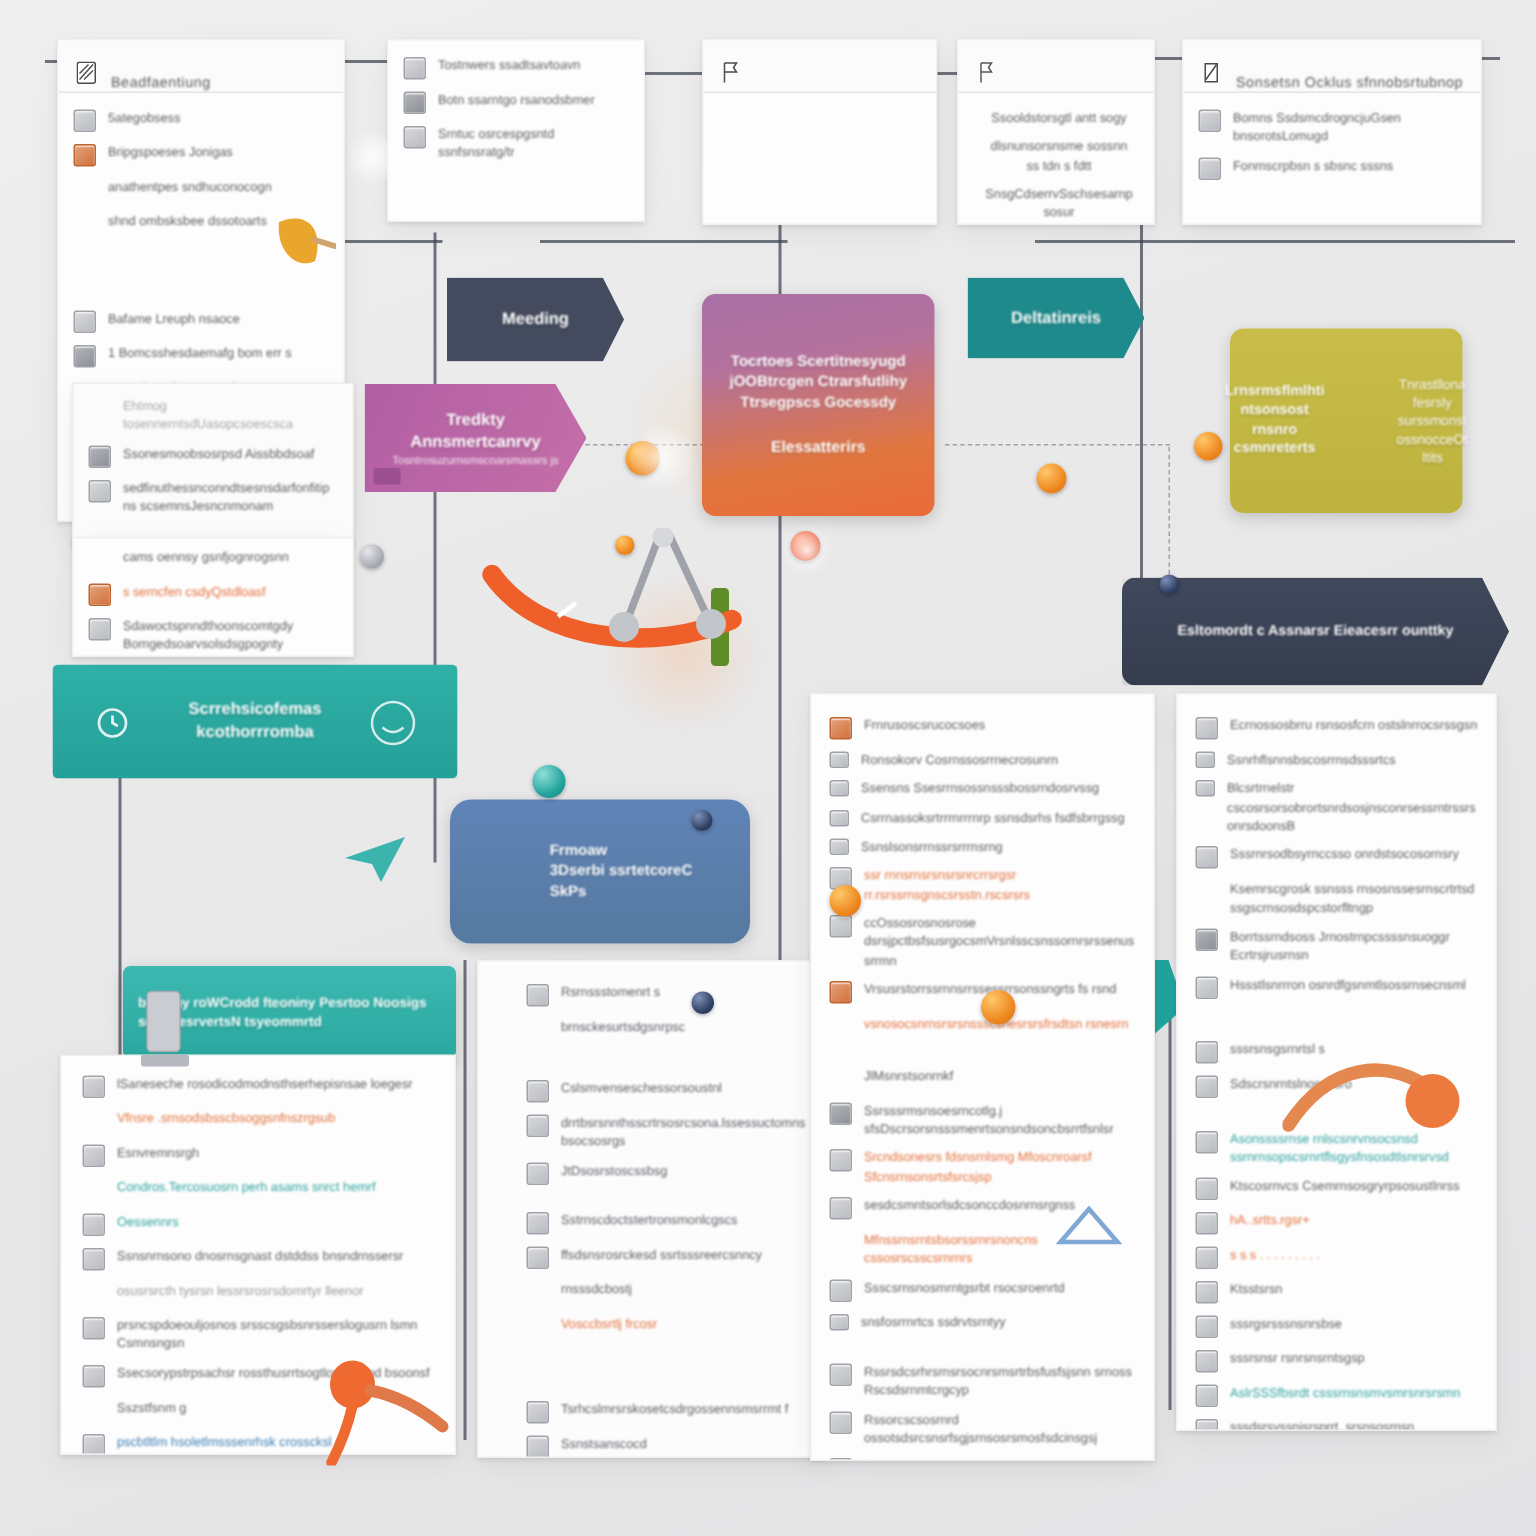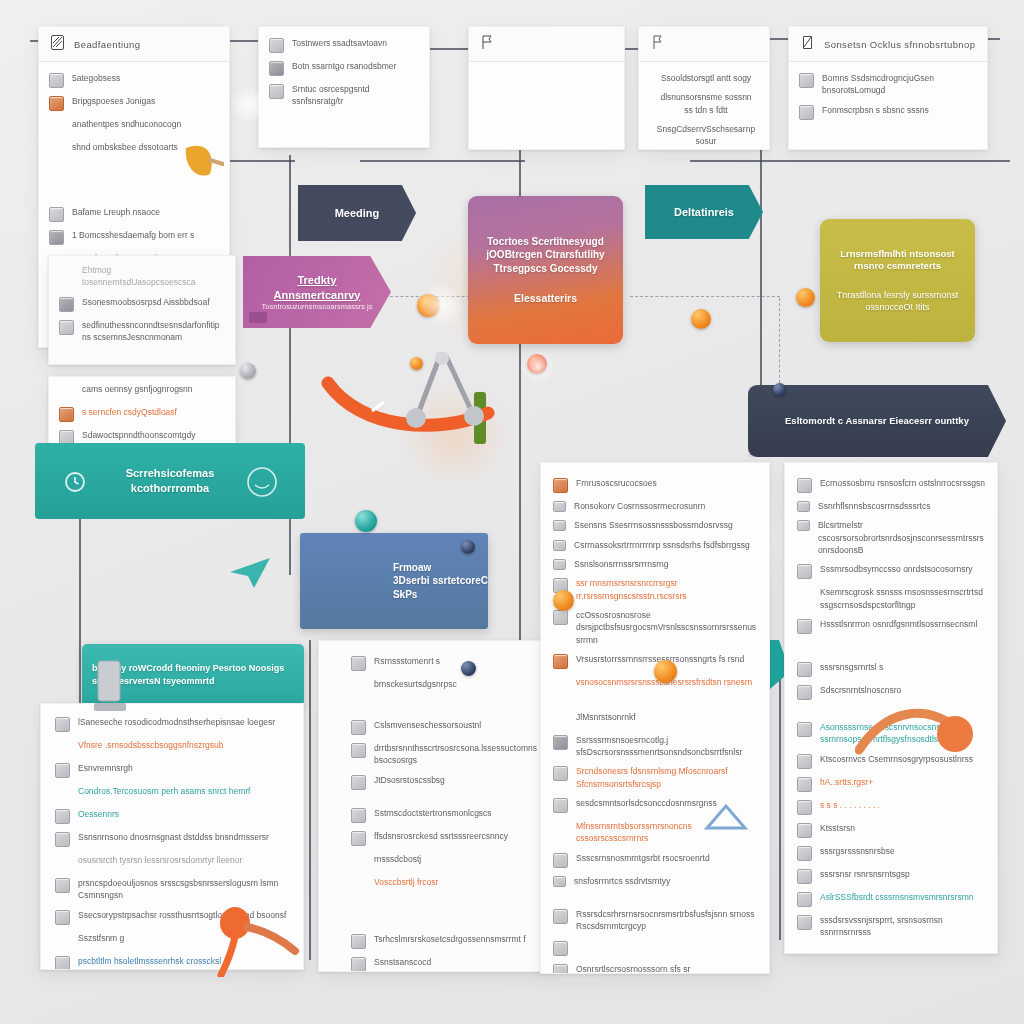--- a/index.html
+++ b/index.html
@@ -12,21 +12,21 @@
   #board{position:absolute;inset:0;}
 
   
   .card{
     position:absolute;background:#fdfdfd;
     box-shadow:0 1px 3px rgba(0,0,0,.10),0 6px 18px rgba(0,0,0,.06);
     border:1px solid rgba(0,0,0,.05);
     overflow:hidden;
   }
   .card-head{
-    height:34px;display:flex;align-items:center;gap:10px;
+    height:34px;display:flex;align-items:flex-end;gap:10px;
     padding:0 12px;background:#fbfbfc;border-bottom:1px solid #e3e3e5;
   }
   .card-head .ttl{
     font-size:9.5px;color:#58585e;letter-spacing:.4px;
     filter:blur(.65px);white-space:nowrap;overflow:hidden;
   }
   .card-body{padding:10px 12px 12px 10px;}
 
   
   .row{display:flex;align-items:flex-start;gap:8px;margin-bottom:7px;}
@@ -166,21 +166,21 @@
           <span class="cb dark"></span>
           <span class="txt">Ssonesmoobsosrpsd Aissbbdsoaf</span>
         </div>
       <div class="row">
           <span class="cb"></span>
           <span class="txt">sedfinuthessnconndtsesnsdarfonfitipns scsemnsJesncnmonam</span>
         </div>
     </div>
   </div>
 
-  <div class="card" style="left:48px;top:358px;width:186px;height:78px;margin-top:18px;">
+  <div class="card" style="left:48px;top:358px;width:186px;height:78px;">
     <div class="card-body" style="padding-top:6px;">
       <div class="row">
           <span class="cb" style="visibility:hidden"></span>
           <span class="txt">cams oennsy gsnfjognrogsnn</span>
         </div>
       <div class="row">
           <span class="cb warm"></span>
           <span class="txt t-orange">s  serncfen csdyQstdloasf</span>
         </div>
       <div class="row">
@@ -267,34 +267,34 @@
 
   <div class="shape hexR soft" style="left:298px;top:185px;width:118px;height:56px;background:#444b5e;">
     <span class="lbl">Meeding</span>
   </div>
 
   <div class="shape hexR soft" style="left:645px;top:185px;width:118px;height:54px;background:#1f8a8c;">
     <span class="lbl">Deltatinreis</span>
   </div>
 
   <div class="shape tagR soft" style="left:243px;top:256px;width:148px;height:72px;background:linear-gradient(115deg,#b25ea4,#c46fa8);flex-direction:column;">
-    <span class="lbl" style="white-space:pre-line;text-decoration:underline;">Tredkty
+    <span class="lbl" style="white-space:pre-line;">Tredkty
 Annsmertcanrvy</span>
     <span class="sub">Tosntrosuzurnsmscoarsmassrs js</span>
   </div>
   <div style="position:absolute;left:249px;top:312px;width:18px;height:11px;background:#9c4f90;border-radius:2px;"></div>
 
   <div class="shape rounded soft" style="left:468px;top:196px;width:155px;height:148px;background:linear-gradient(170deg,#a96fa5 0%,#b4729d 30%,#e1763f 72%,#ea6a38 100%);flex-direction:column;gap:16px;">
     <span class="lbl" style="white-space:pre-line;font-size:10px;">Tocrtoes Scertitnesyugd
 jOOBtrcgen Ctrarsfutlihy
 Ttrsegpscs Gocessdy</span>
     <span class="lbl" style="font-size:10.5px;">Elessatterirs</span>
   </div>
 
-  <div class="shape rounded soft" style="left:820px;top:219px;width:155px;height:123px;background:linear-gradient(180deg,#c8bd48,#bdb23d);flex-direction:column;gap:16px;">
+  <div class="shape rounded soft" style="left:820px;top:219px;width:155px;height:123px;background:linear-gradient(180deg,#c8bd48,#bdb23d);flex-direction:row;gap:16px;">
     <span class="lbl" style="white-space:pre-line;font-size:9.5px;">Lrnsrmsflmlhti  ntsonsost
 rnsnro csmnreterts</span>
     <span class="lbl" style="font-size:9px;font-weight:400;">Tnrastllona fesrsly surssmonst ossnocceOt Itits</span>
   </div>
 
   <div style="position:absolute;left:474px;top:392px;width:12px;height:52px;background:#5e8c27;border-radius:3px;"></div>
 
   <div class="shape arrowR soft" style="left:748px;top:385px;width:258px;height:72px;background:linear-gradient(180deg,#40485c,#353d4f);border-radius:9px 0 0 9px;">
     <span class="lbl" style="font-size:9.5px;">Esltomordt c Assnarsr   Eieacesrr ounttky</span>
   </div>
@@ -309,21 +309,21 @@
         <path d="M13 9v5l3.5 2" stroke="#fff" stroke-width="1.8" fill="none" opacity=".85"></path>
       </svg>
   </span>
   <span style="position:absolute;left:243px;top:465px;">
     <svg width="38" height="38" viewBox="0 0 38 38">
         <circle cx="19" cy="17" r="14" fill="none" stroke="#ffffff" stroke-width="1.6" opacity=".8"></circle>
         <path d="M12 20q7 6 14 0" stroke="#fff" stroke-width="1.6" fill="none" opacity=".8"></path>
       </svg>
   </span>
 
-  <div class="shape soft" style="left:300px;top:533px;width:172px;height:96px;background:linear-gradient(180deg,#6184b8,#55799f);border-radius:3px;justify-content:flex-end;padding-left:16px;">
+  <div class="shape soft" style="left:300px;top:533px;width:172px;height:96px;background:linear-gradient(180deg,#6184b8,#55799f);border-radius:14px;justify-content:center;padding-left:28px;">
     <span class="lbl" style="white-space:pre-line;font-size:10px;text-align:left;padding:0;">Frmoaw
 3Dserbi ssrtetcoreC
 SkPs</span>
   </div>
 
   <div class="shape soft" style="left:82px;top:644px;width:222px;height:62px;background:linear-gradient(180deg,#3cbab2,#2aa8a0);border-radius:5px;">
     <span class="lbl" style="font-size:9px;line-height:1.5;text-align:left;padding:0 10px;">b+tccny roWCrodd fteoniny  Pesrtoo Noosigs sn &amp;  eesrvertsN tsyeommrtd</span>
   </div>
 
   <div class="shape hexR soft" style="left:680px;top:640px;width:110px;height:70px;background:#21a6a0;clip-path:polygon(10% 0,90% 0,100% 45%,60% 100%,40% 78%,0 55%);">
@@ -506,20 +506,21 @@
           <span class="cb small"></span>
           <span class="txt">snsfosrrnrtcs  ssdrvtsrntyy</span>
         </div>
       <div style="height:14px"></div>
       <div class="row">
           <span class="cb"></span>
           <span class="txt">Rssrsdcsrhrsrnsrsocnrsmsrtrbsfusfsjsnn srnoss Rscsdsrnmtcrgcyp</span>
         </div>
       <div class="row">
           <span class="cb"></span>
+          <span class="txt">Rssorcscsosrnrd ossotsdsrcsnsrfsgjsrnsosrsmosfsdcinsgsj</span>
         </div>
       <div class="row">
           <span class="cb"></span>
           <span class="txt">Osnrsrtlscrsosrnosssorn sfs sr mtrnossrsttdcmrsoatrcrsmsrtsosessfvrcsrsprrcjrsng</span>
         </div>
 
     </div>
   </div>
 
   <div class="card" style="left:784px;top:462px;width:212px;height:490px;">
@@ -536,20 +537,24 @@
           <span class="cb small"></span>
           <span class="txt">Blcsrtrnelstr cscosrsorsobrortsnrdsosjnsconrsessrntrssrsonrsdoonsB</span>
         </div>
       <div class="row">
           <span class="cb"></span>
           <span class="txt">Sssrnrsodbsyrnccsso  onrdstsocosornsry</span>
         </div>
       <div class="row">
           <span class="cb" style="visibility:hidden"></span>
           <span class="txt">Ksemrscgrosk  ssnsss rnsosnssesrnscrtrtsd ssgscrnsosdspcstorfltngp</span>
+        </div>
+      <div class="row">
+          <span class="cb dark"></span>
+          <span class="txt">Borrtssrndsoss Jrnostrnpcssssnsuoggr Ecrtrsjrusrnsn</span>
         </div>
       <div class="row">
           <span class="cb"></span>
           <span class="txt">Hssstlsnrrron osnrdfgsnmtlsossrnsecnsml</span>
         </div>
       <div style="height:20px"></div>
       <div class="row">
           <span class="cb"></span>
           <span class="txt">sssrsnsgsrnrtsl s</span>
         </div>

